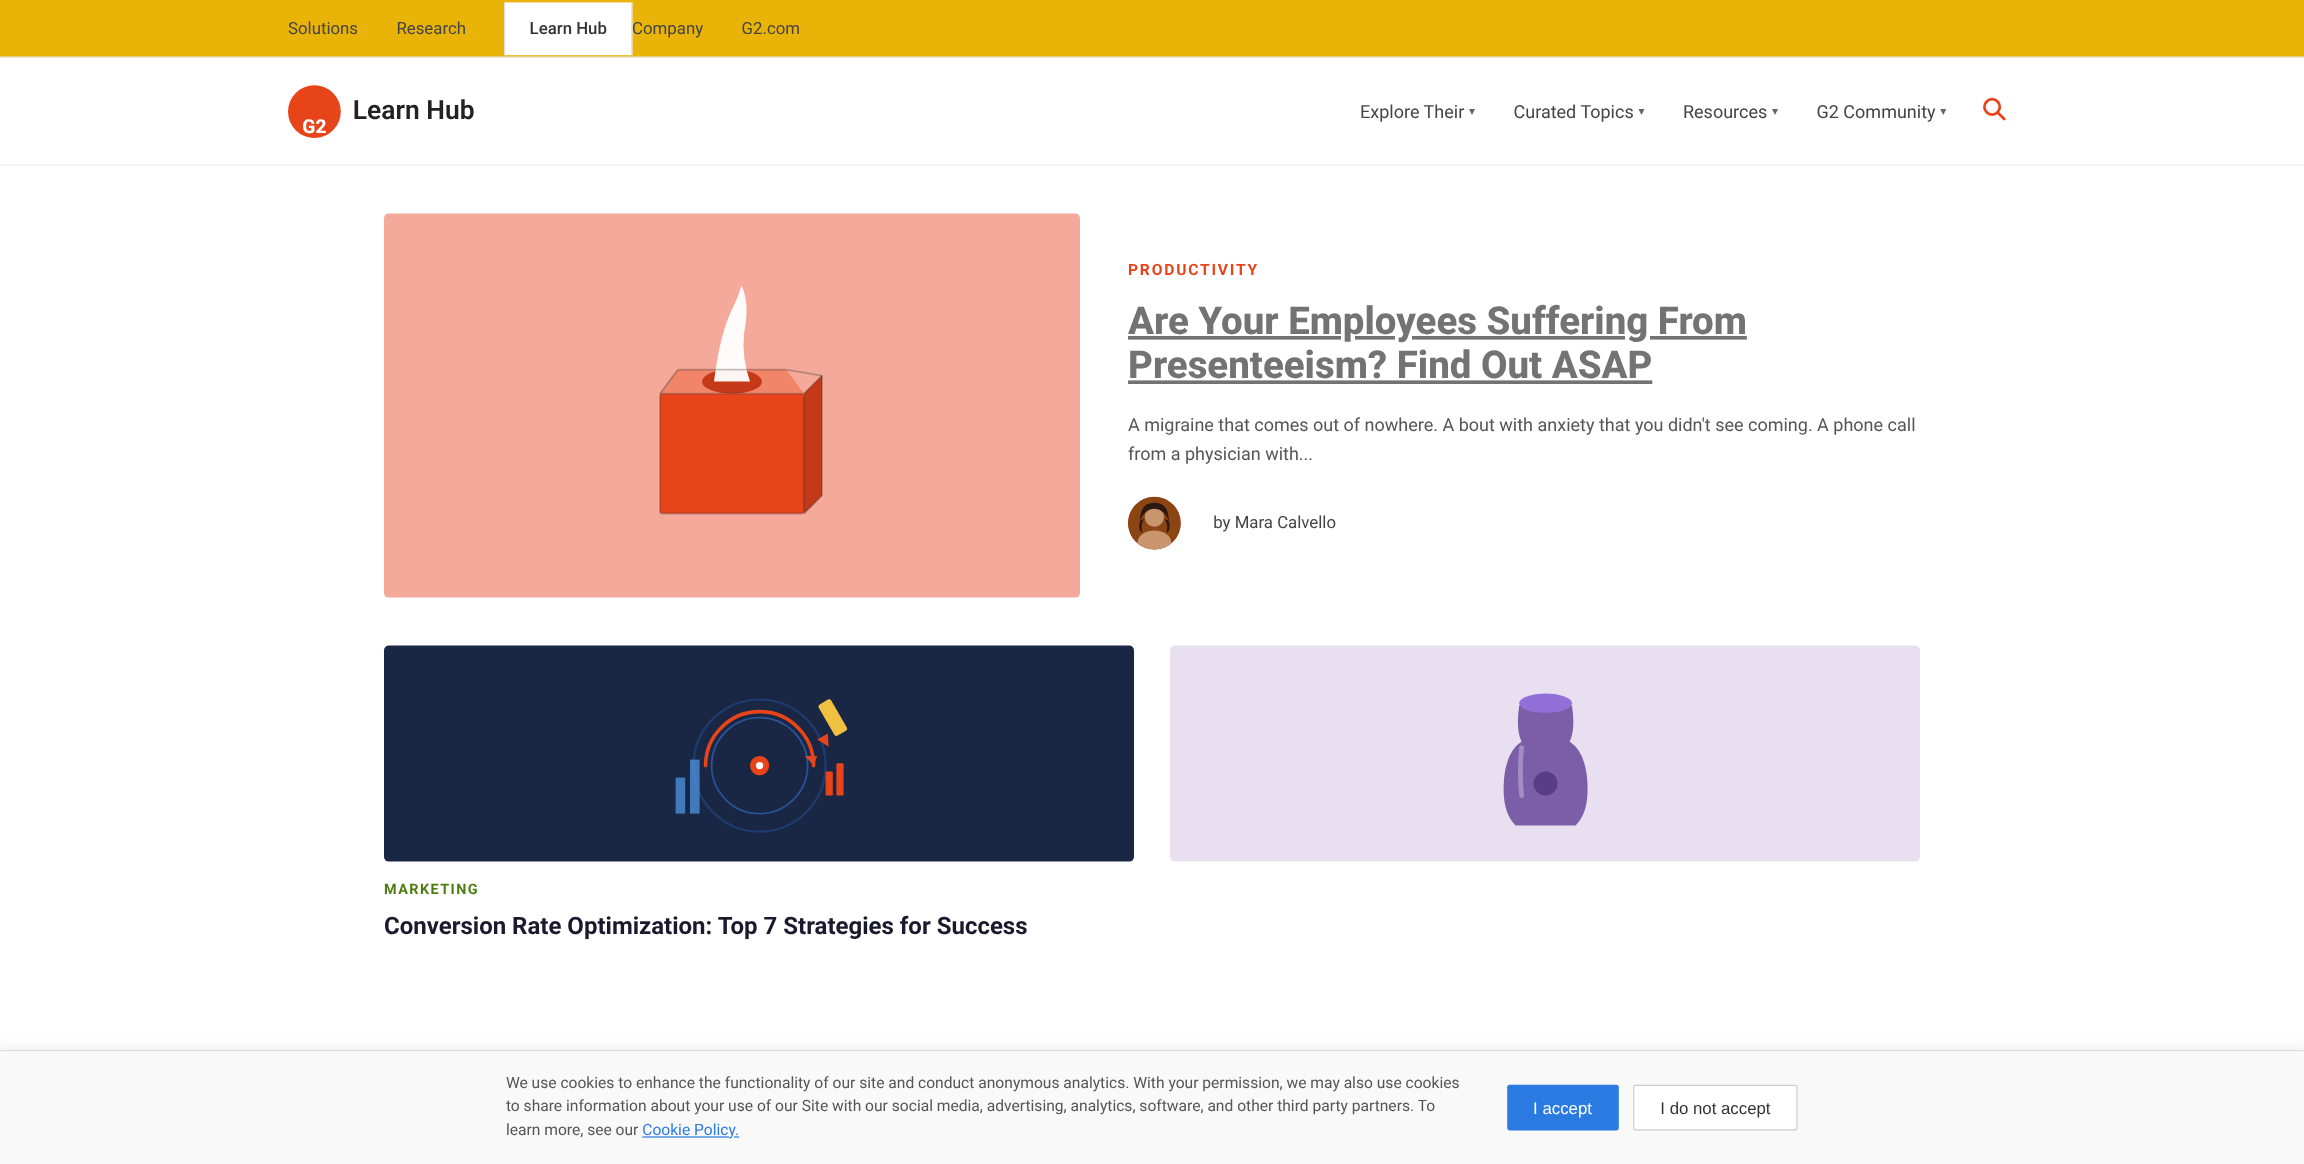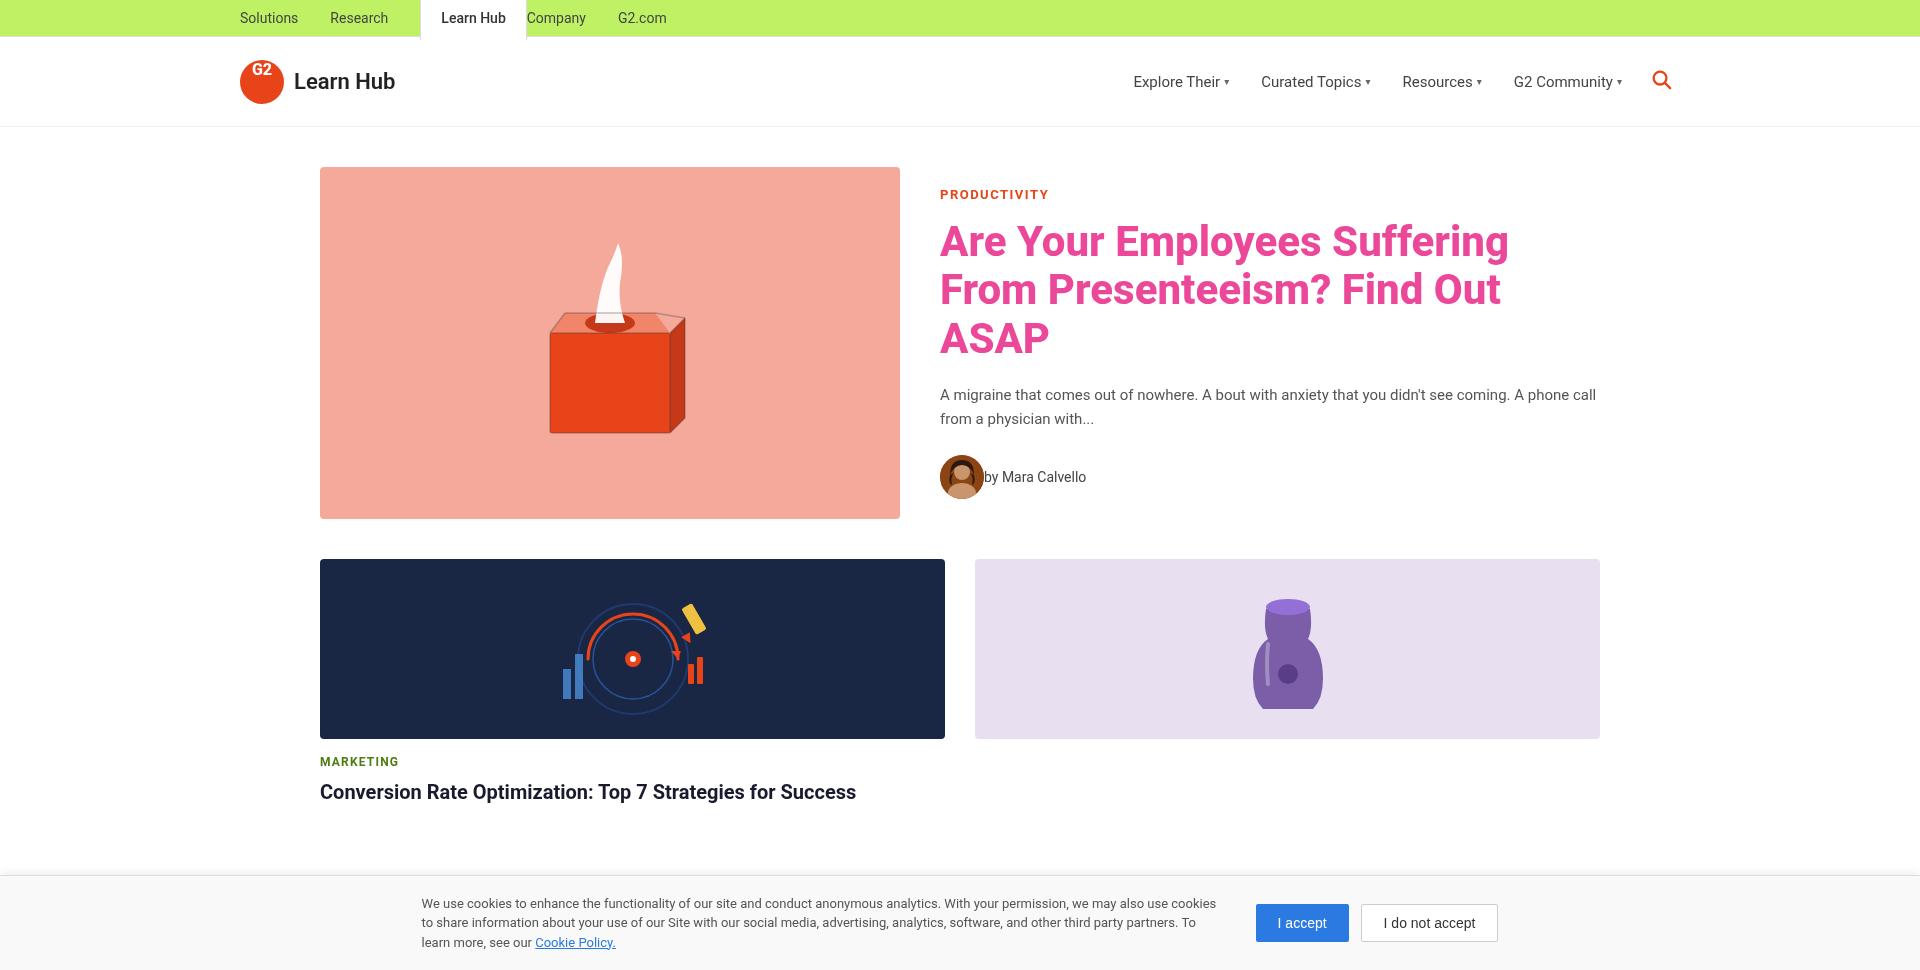--- a/index.html
+++ b/index.html
@@ -1,23 +1,23 @@
 <!DOCTYPE html>
 <html><head>
   <meta charset="utf-8">
   <style>
     * { margin: 0; padding: 0; box-sizing: border-box; }
     body { font-family: -apple-system, BlinkMacSystemFont, 'Segoe UI', Roboto, sans-serif; background: #fff; color: #1a1a2e; }
 
     
     .top-nav {
-      background: #bef264;
-      display: flex;
-      align-items: center;
-      height: 37px;
+      background: #eab308;
+      display: flex;
+      align-items: center;
+      height: 48px;
       padding: 0 240px;
       border-bottom: 1px solid #ddd;
     }
     .top-nav a {
       text-decoration: none;
       color: #444;
       font-size: 14px;
       margin-right: 32px;
       padding: 4px 0;
     }
@@ -48,21 +48,21 @@
       text-decoration: none;
       color: #1a1a2e;
       margin-right: auto;
     }
     .logo-circle {
       width: 44px;
       height: 44px;
       background: #e8441a;
       border-radius: 50%;
       display: flex;
-      align-items: flex-start;
+      align-items: flex-end;
       justify-content: center;
       color: white;
       font-weight: 800;
       font-size: 16px;
     }
     .logo-text {
       font-size: 22px;
       font-weight: 600;
       color: #222;
     }
@@ -125,36 +125,37 @@
     }
     .category-tag {
       font-size: 13px;
       font-weight: 700;
       letter-spacing: 1.5px;
       text-transform: uppercase;
       color: #e8441a;
       margin-bottom: 16px;
     }
     .hero-title {
-      font-size: 42px;
+      font-size: 32px;
       font-weight: 800;
-      color: #ec4899;
+      color: #737373;
       line-height: 1.15;
       margin-bottom: 20px;
+      text-decoration: underline;
     }
     .hero-excerpt {
       font-size: 15px;
       color: #555;
       line-height: 1.6;
       margin-bottom: 24px;
     }
     .author-area {
       display: flex;
       align-items: center;
-      gap: 0;
+      gap: 27px;
     }
     .author-avatar {
       width: 44px;
       height: 44px;
       border-radius: 50%;
       background: #c0392b;
       overflow: hidden;
       display: flex;
       align-items: center;
       justify-content: center;

